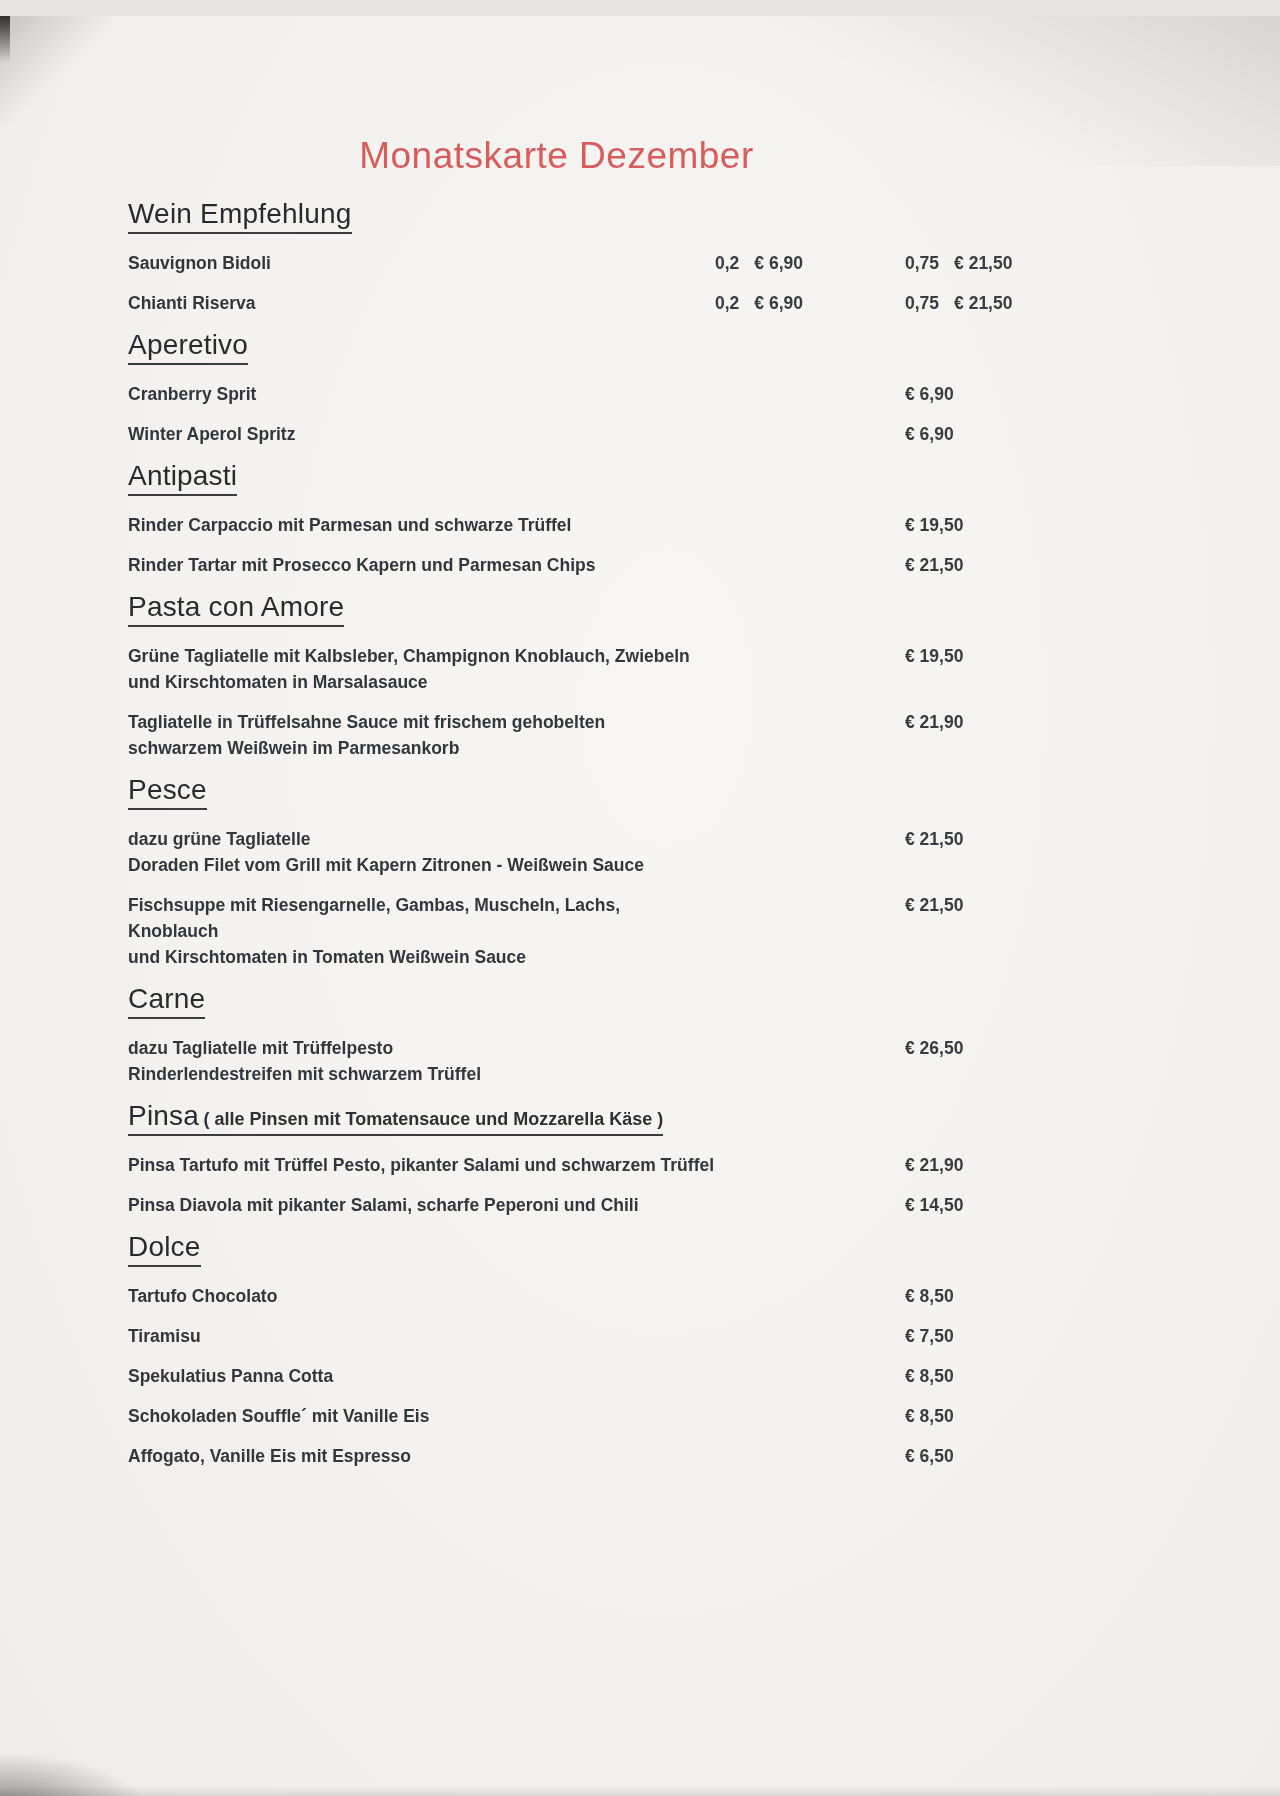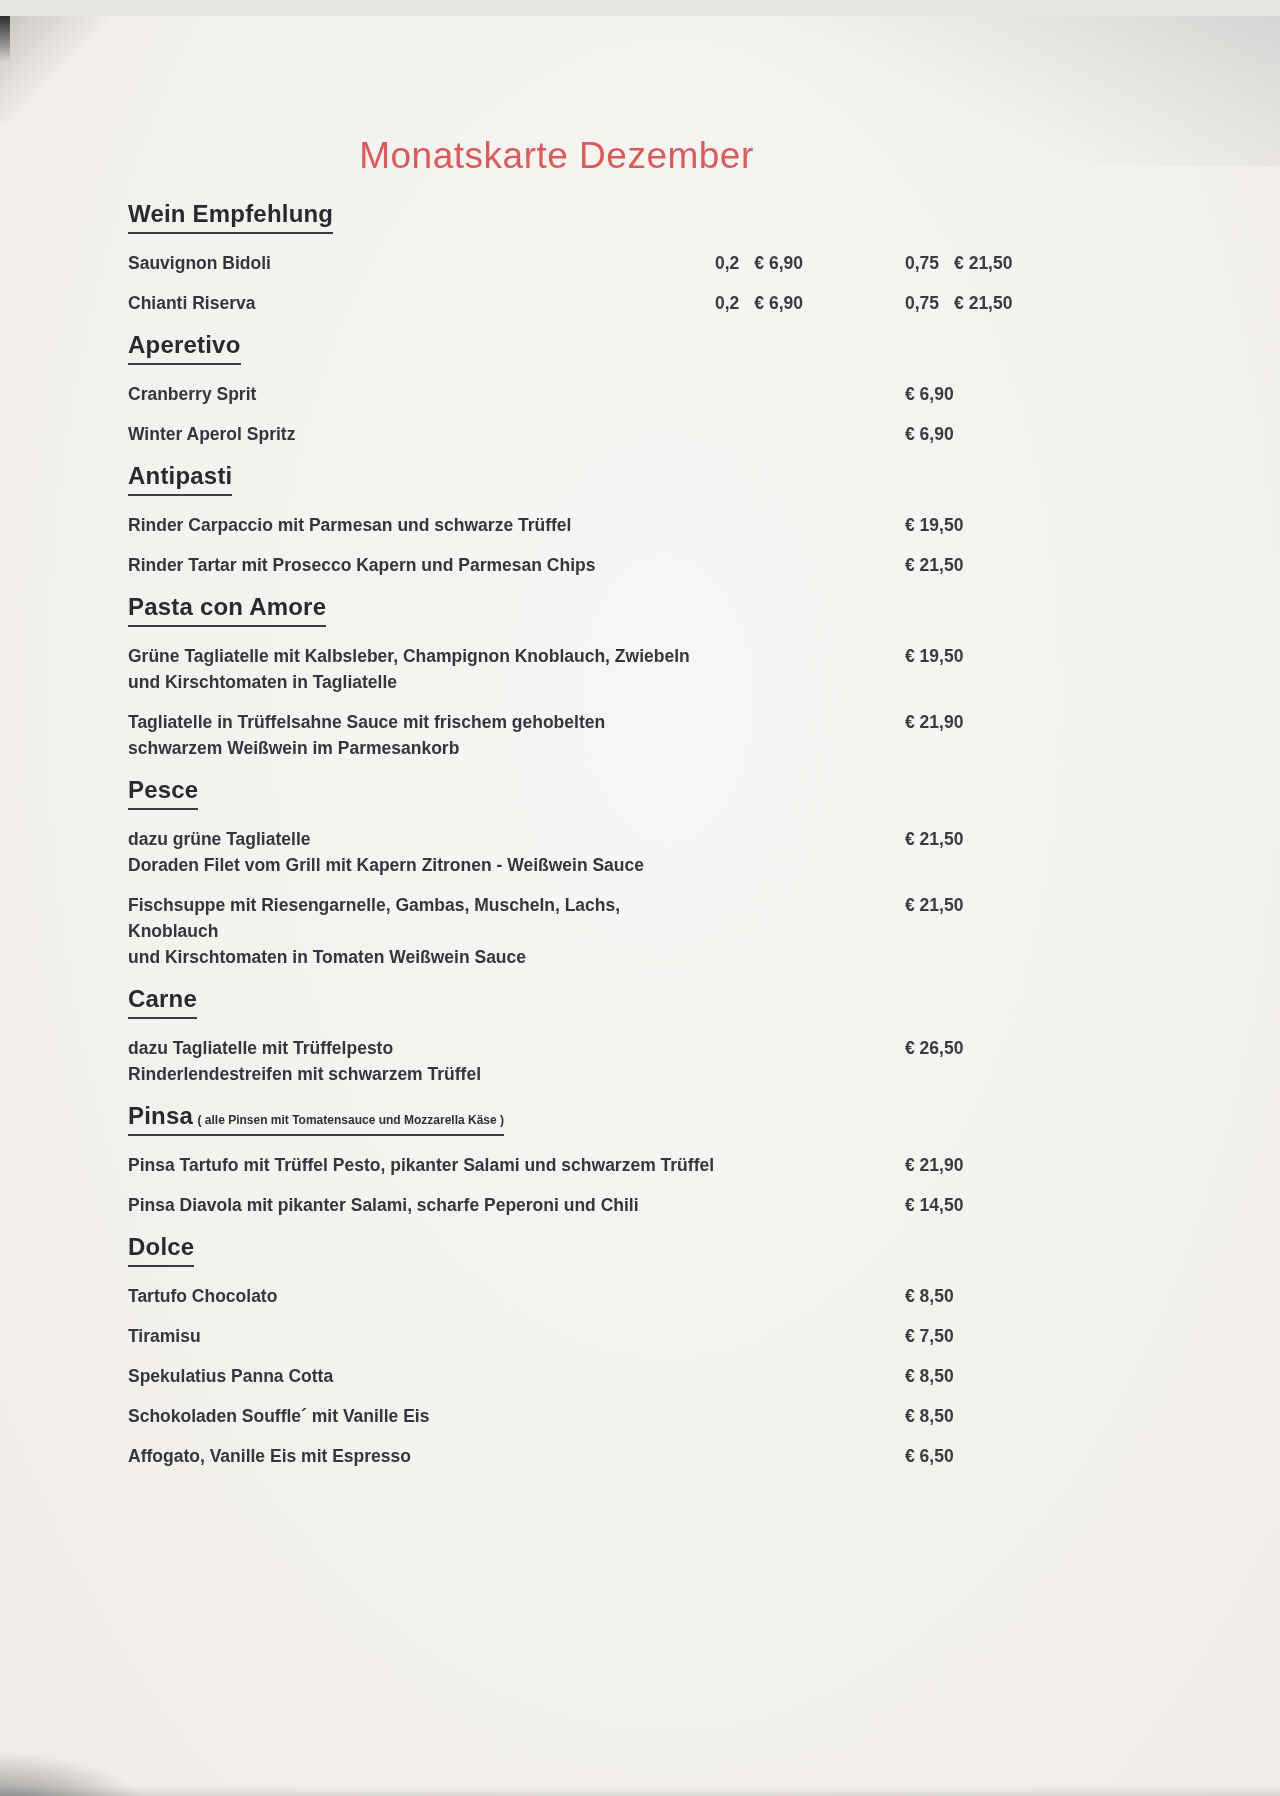--- a/index.html
+++ b/index.html
@@ -61,28 +61,28 @@
   .section-heading {
     margin-top: 2px;
     margin-bottom: 16px;
   }
   .section-heading .hwrap {
     display: inline-block;
     border-bottom: 2.5px solid #3a3c40;
     padding-bottom: 3px;
   }
   .heading-main {
-    font-size: 24px;
+    font-size: 28px;
     line-height: 30px;
-    font-weight: 700;
+    font-weight: 400;
     color: #282a2e;
     letter-spacing: 0.2px;
   }
   .heading-suffix {
-    font-size: 12px;
+    font-size: 18px;
     font-weight: 700;
     color: #2e3034;
   }
   .row {
     display: grid;
     grid-template-columns: 1fr 190px 210px;
     align-items: start;
     margin-bottom: 14px;
   }
   .name { display: flex; flex-direction: column; }
@@ -190,21 +190,21 @@
           <span>€ 21,50</span>
         </div>
     </div>
 
     <div class="section-heading">
       <span class="hwrap"><span class="heading-main">Pasta con Amore</span></span>
     </div>
     <div class="row">
       <div class="name">
         <span>Grüne Tagliatelle mit Kalbsleber, Champignon Knoblauch, Zwiebeln</span>
-        <span>und Kirschtomaten in Tagliatelle</span>
+        <span>und Kirschtomaten in Marsalasauce</span>
       </div>
       <div class="price-col mid"></div>
       <div class="price-col end">
           <span>€ 19,50</span>
         </div>
     </div>
     <div class="row">
       <div class="name">
         <span>Tagliatelle in Trüffelsahne Sauce mit frischem gehobelten</span>
         <span>schwarzem Weißwein im Parmesankorb</span>

